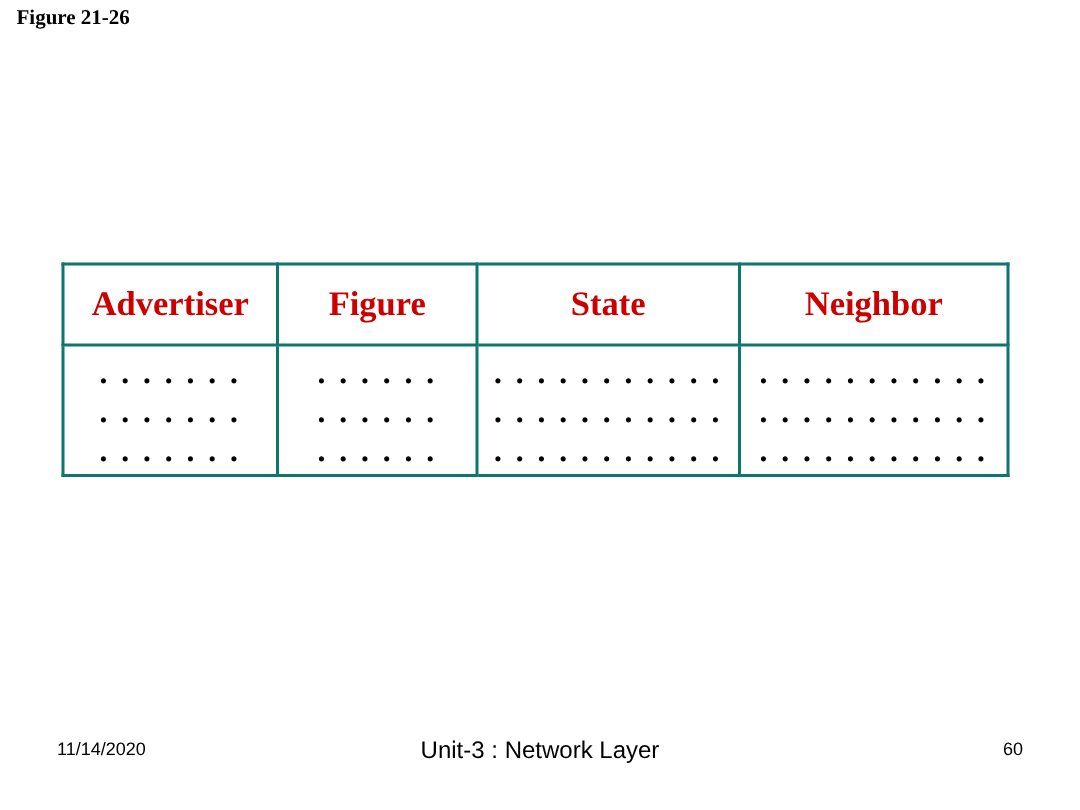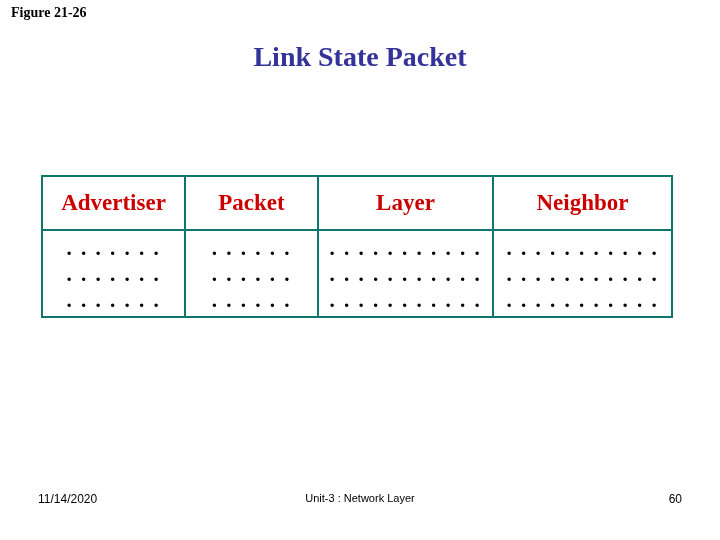--- a/index.html
+++ b/index.html
@@ -97,53 +97,52 @@
     font-size: 12px;
     color: #000000;
   }
   .footer-center {
     position: absolute;
     left: 0;
     top: 0;
     width: 720px;
     text-align: center;
     font-family: "Liberation Sans", sans-serif;
-    font-size: 11px;
+    font-size: 16px;
     color: #000000;
   }
   .footer-page {
     position: absolute;
     right: 38px;
     top: 0;
     font-family: "Liberation Sans", sans-serif;
     font-size: 12px;
     color: #000000;
   }
 </style>
 </head>
 <body>
 
 <div class="slide">
 
   <div class="figure-label">Figure 21-26</div>
 
-  <div class="slide-title">Link State Packet</div>
 
   <table class="packet-table">
     <colgroup>
       <col class="col-advertiser">
       <col class="col-network">
       <col class="col-cost">
       <col class="col-neighbor">
     </colgroup>
     <tbody>
       <tr>
         <td class="header-cell">Advertiser</td>
-        <td class="header-cell">Packet</td>
-        <td class="header-cell">Layer</td>
+        <td class="header-cell">Figure</td>
+        <td class="header-cell">State</td>
         <td class="header-cell">Neighbor</td>
       </tr>
       <tr>
         <td class="body-cell">
           <div class="dots-line">. . . . . . .</div>
           <div class="dots-line">. . . . . . .</div>
           <div class="dots-line">. . . . . . .</div>
         </td>
         <td class="body-cell">
           <div class="dots-line">. . . . . .</div>

